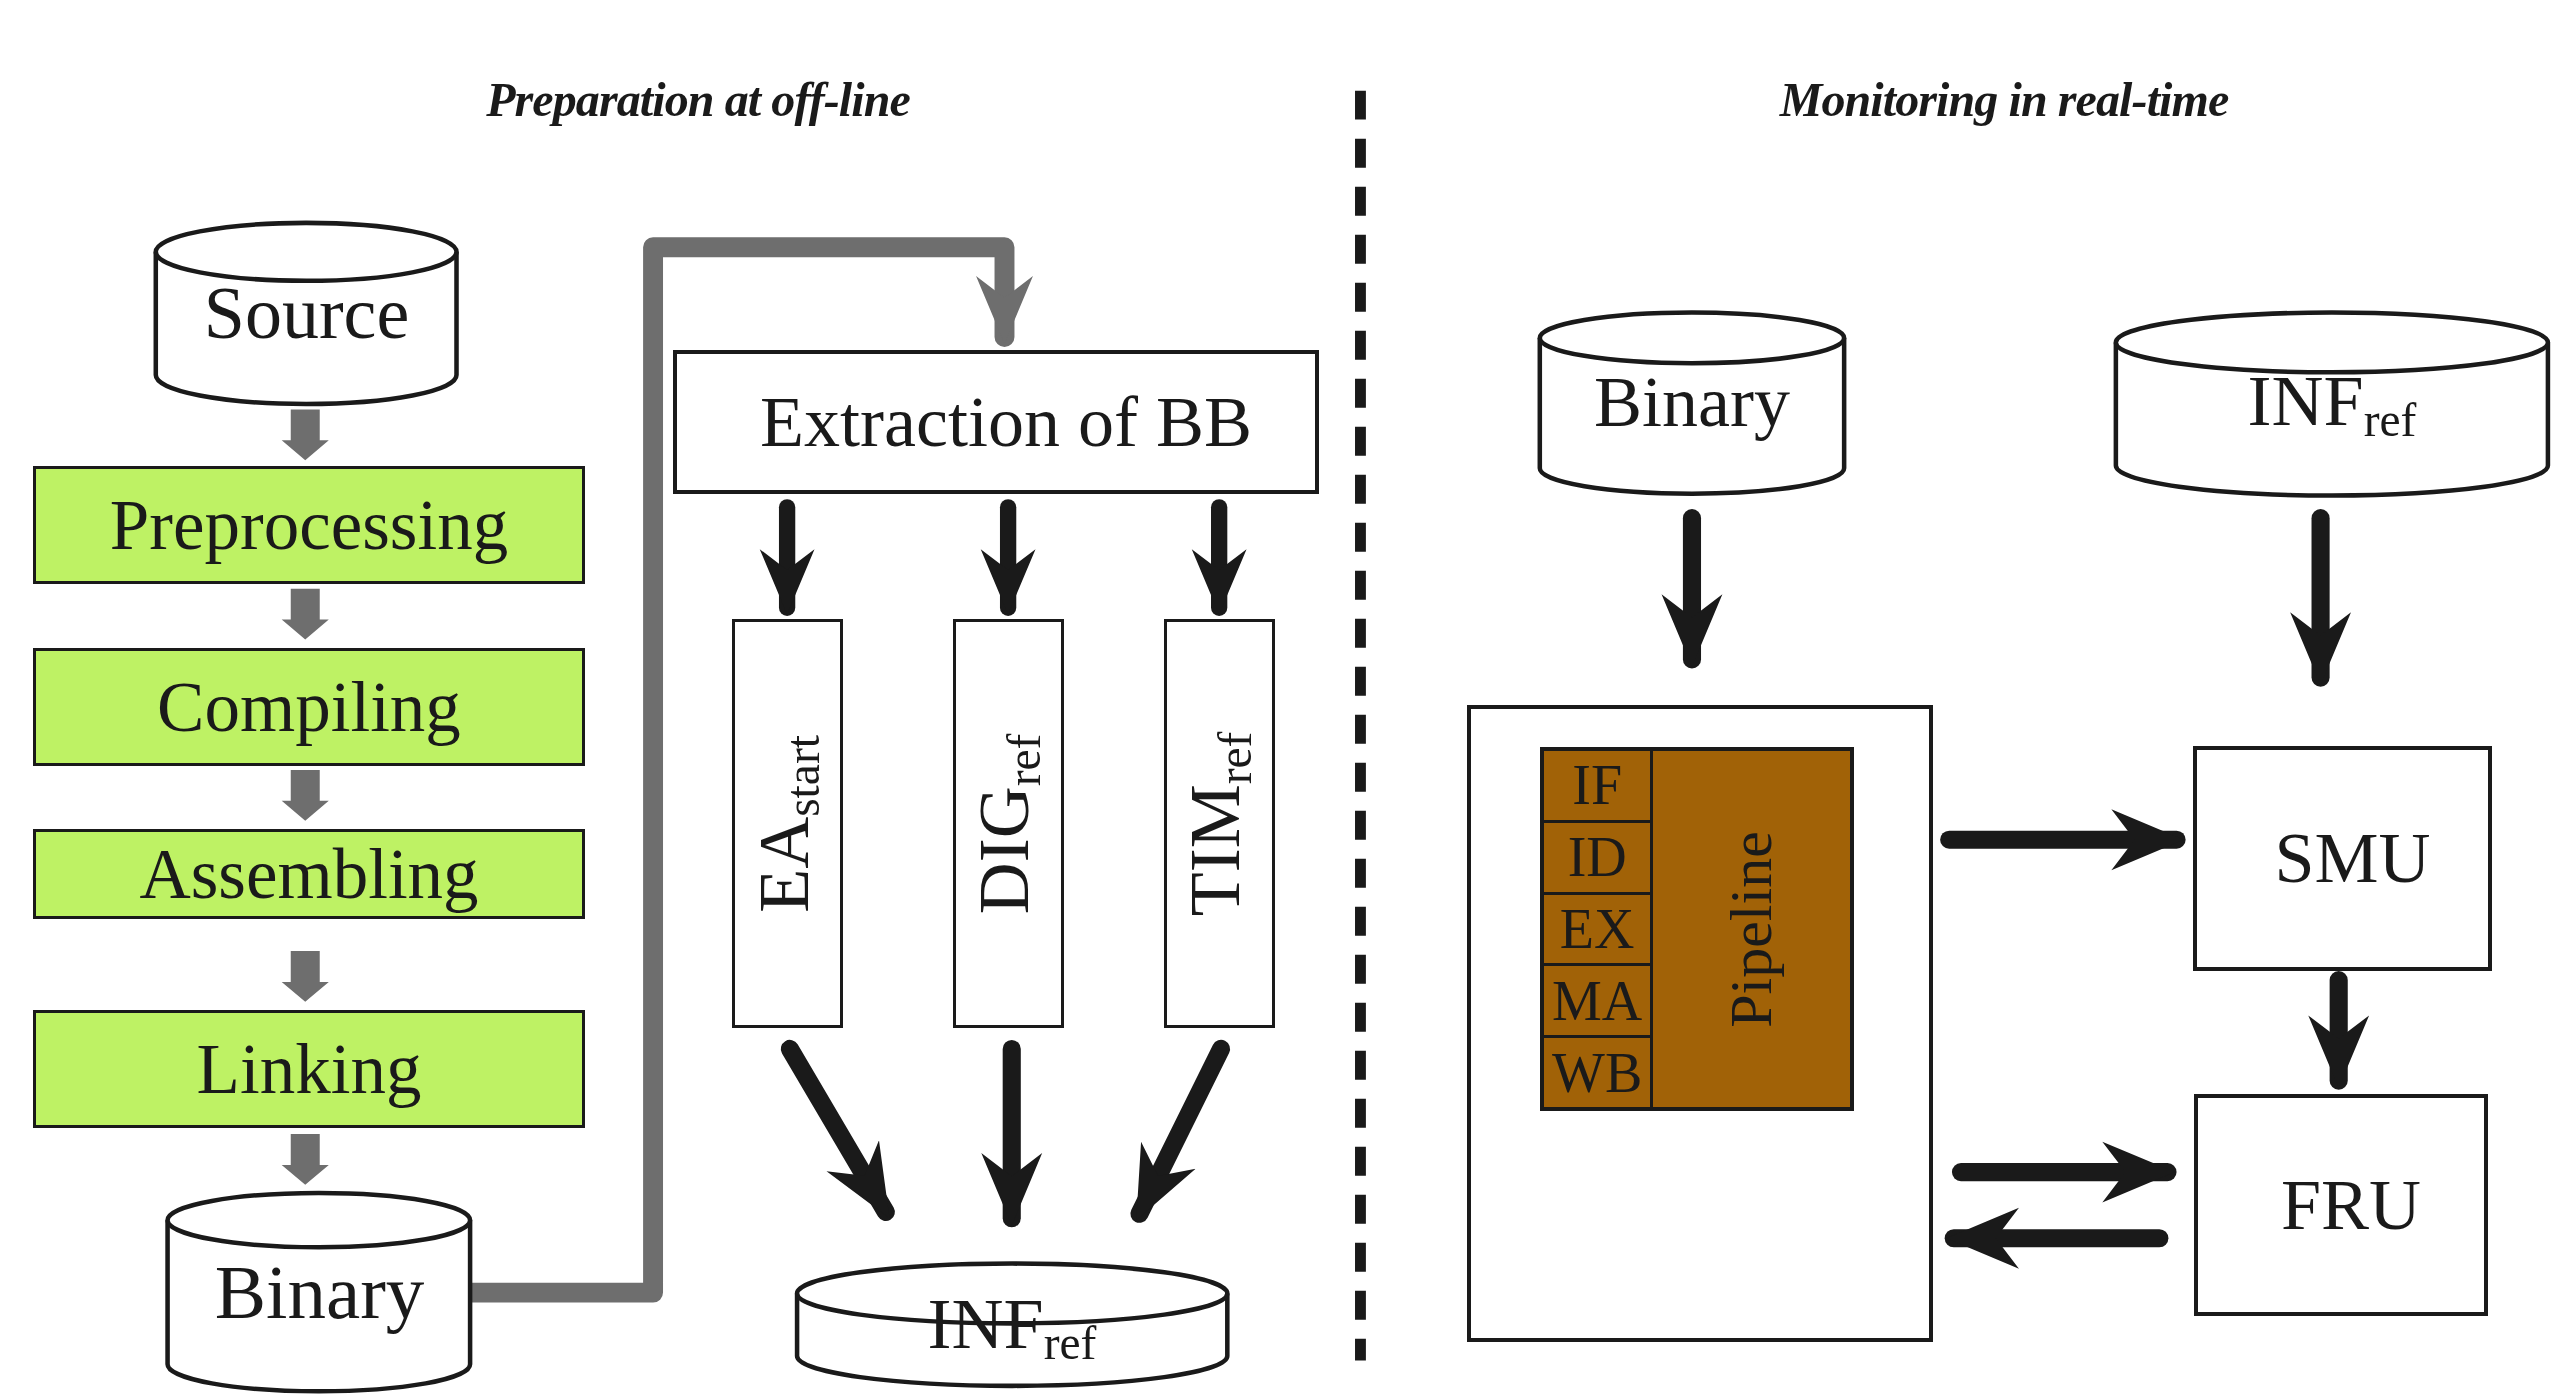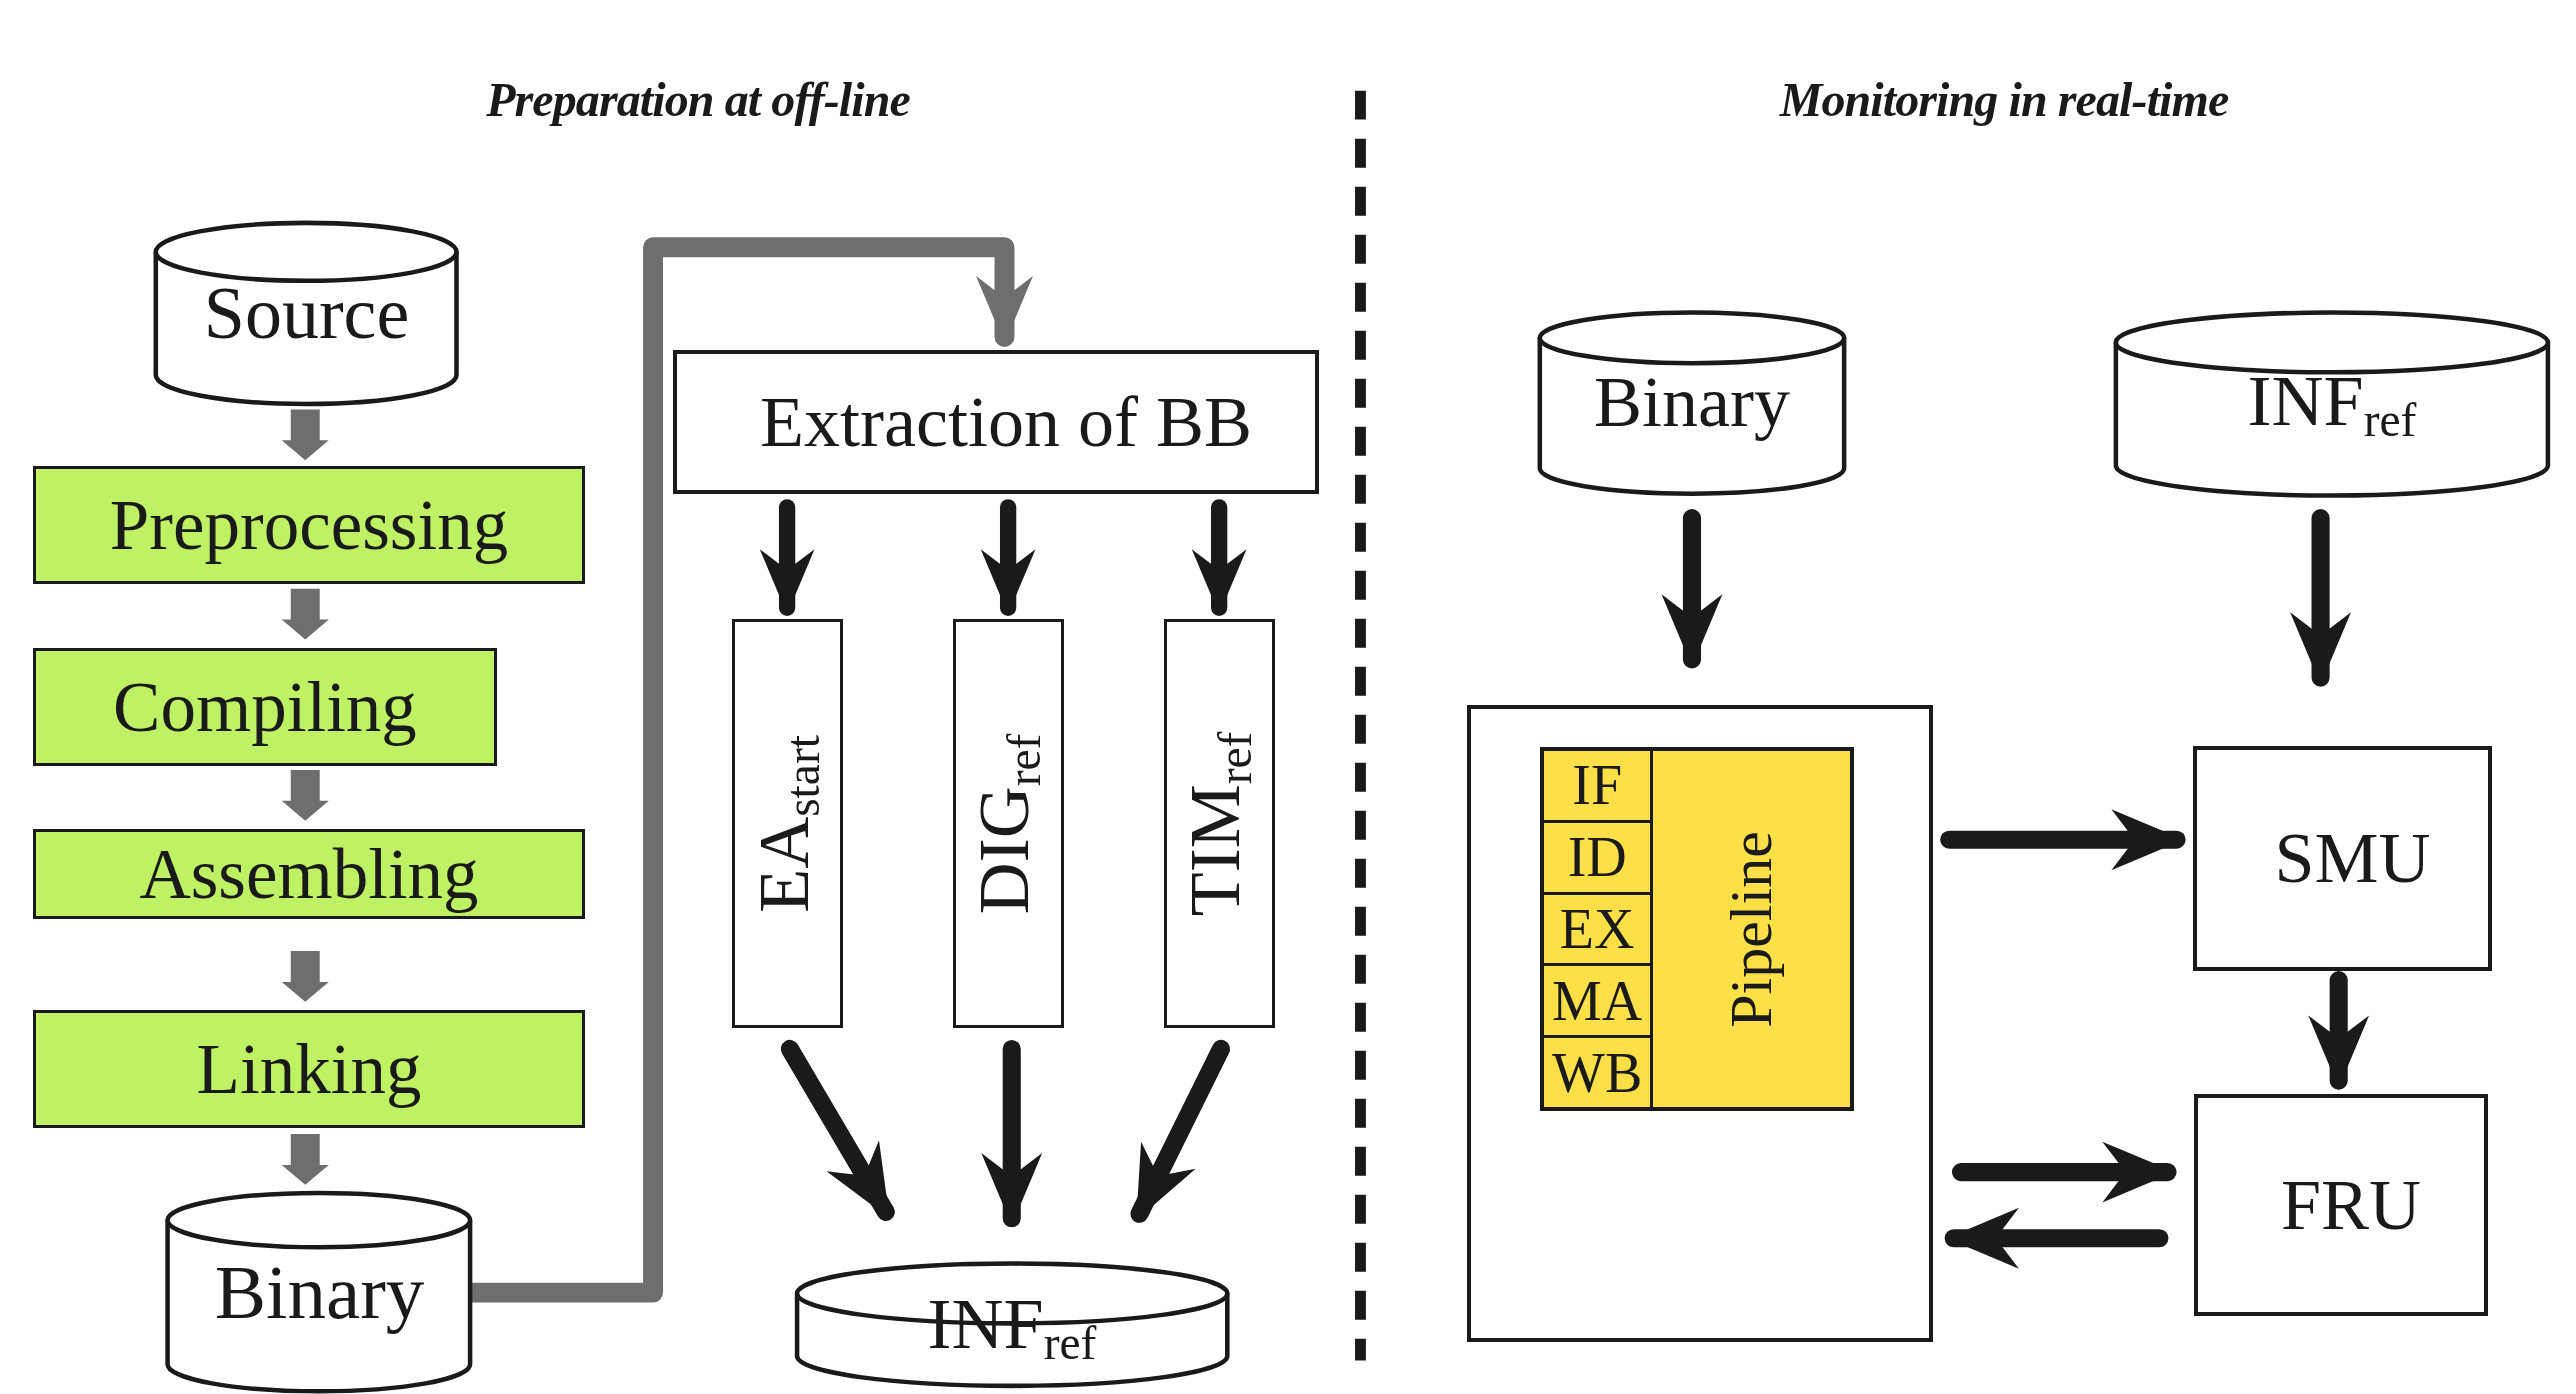--- a/index.html
+++ b/index.html
@@ -34,21 +34,21 @@
   .vbox{
     position:absolute;border:3.6px solid #1a1a1a;background:#ffffff;
     display:flex;align-items:center;justify-content:center;
   }
   .vtext{
     transform:rotate(-90deg);white-space:nowrap;font-size:72px;line-height:1;
   }
   .sub{font-size:0.66em;vertical-align:-0.24em;}
   .ptable{
     position:absolute;left:1540px;top:747px;width:314px;height:364px;
-    border:4.5px solid #1a1a1a;box-sizing:border-box;display:flex;background:#fde047;
+    border:4.5px solid #1a1a1a;box-sizing:border-box;display:flex;background:#a16207;
   }
   .stages{width:236px;display:flex;flex-direction:column;}
   .stage{
     flex:1;border-bottom:3.6px solid #1a1a1a;display:flex;
     align-items:center;justify-content:center;font-size:56px;
   }
   .stage:last-child{border-bottom:none;}
   .pcol{flex:1;border-left:3.6px solid #1a1a1a;display:flex;align-items:center;justify-content:center;}
   .pcol span{transform:rotate(-90deg);white-space:nowrap;font-size:60px;}
   .cpu-label{
@@ -125,21 +125,21 @@
   </svg>
 
   <div class="abs title" style="left:245px;top:74px;width:906px;">Preparation at off-line</div>
   <div class="abs title" style="left:1551px;top:74px;width:906px;">Monitoring in real-time</div>
 
   <div class="cyl-label" style="left:156px;top:223px;width:301px;height:181px;font-size:74px;">Source</div>
 
   <div class="stepbox" style="left:33px;top:466px;width:552px;height:118px;box-sizing:border-box;">
     <span>Preprocessing</span>
   </div>
-  <div class="stepbox" style="left:33px;top:648px;width:464px;height:118px;box-sizing:border-box;">
+  <div class="stepbox" style="left:33px;top:648px;width:552px;height:118px;box-sizing:border-box;">
     <span>Compiling</span>
   </div>
   <div class="stepbox" style="left:33px;top:829px;width:552px;height:90px;box-sizing:border-box;">
     <span>Assembling</span>
   </div>
   <div class="stepbox" style="left:33px;top:1010px;width:552px;height:118px;box-sizing:border-box;">
     <span>Linking</span>
   </div>
 
   <div class="cyl-label" style="left:168px;top:1193px;width:303px;height:198px;font-size:77px;">Binary</div>

